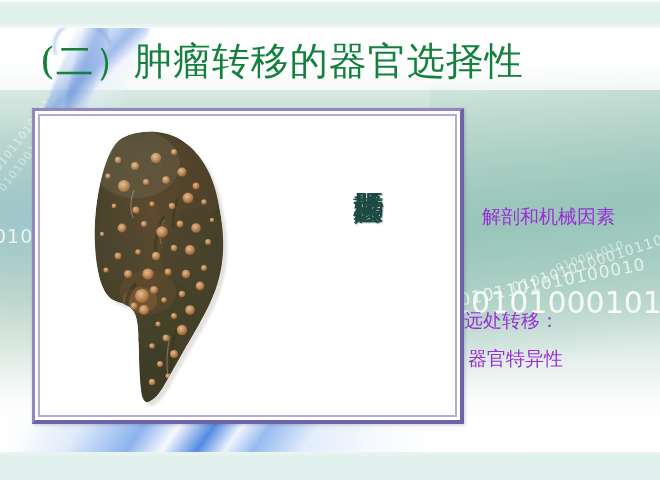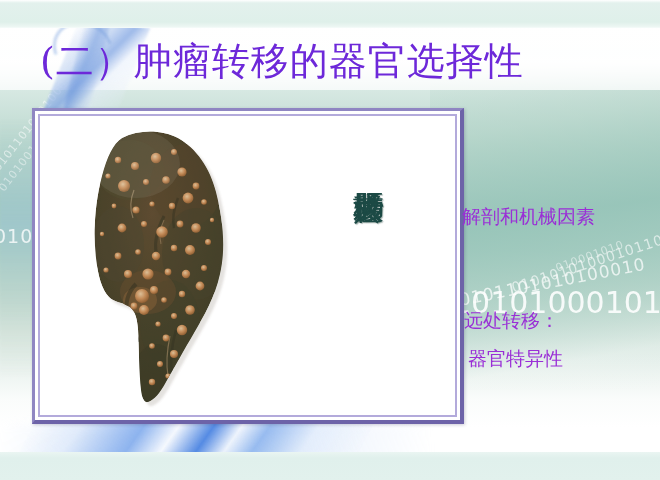--- a/index.html
+++ b/index.html
@@ -223,21 +223,21 @@
       rgba(255,255,255,0.75) 100%);
   }
 
   
   .title {
     position: absolute;
     left: 40px; top: 36px;
     width: 600px;
     font-size: 38px;
     line-height: 50px;
-    color: #6d28d9;
+    color: #15803d;
     font-family: "DejaVu Serif", "Liberation Serif", serif;
     letter-spacing: 1px;
     white-space: nowrap;
   }
 
   
   .photo-frame {
     position: absolute;
     left: 32px; top: 108px;
     width: 432px; height: 316px;
@@ -290,21 +290,21 @@
   
   .rtext {
     position: absolute;
     color: #9a2fd6;
     font-family: "DejaVu Serif", "Liberation Serif", serif;
     font-size: 19px;
     line-height: 24px;
     white-space: nowrap;
   }
   .rtext-a1 { left: 462px; top: 166px; }
-  .rtext-a2 { left: 462px; top: 204px; text-align: right; }
+  .rtext-a2 { left: 482px; top: 204px; text-align: right; }
   .rtext-b1 { left: 464px; top: 308px; }
   .rtext-b2 { left: 468px; top: 346px; }
 </style>
 </head>
 <body>
 
 <div id="slide">
 
   <div class="teal-field"></div>
   <div class="teal-wash-left"></div>

